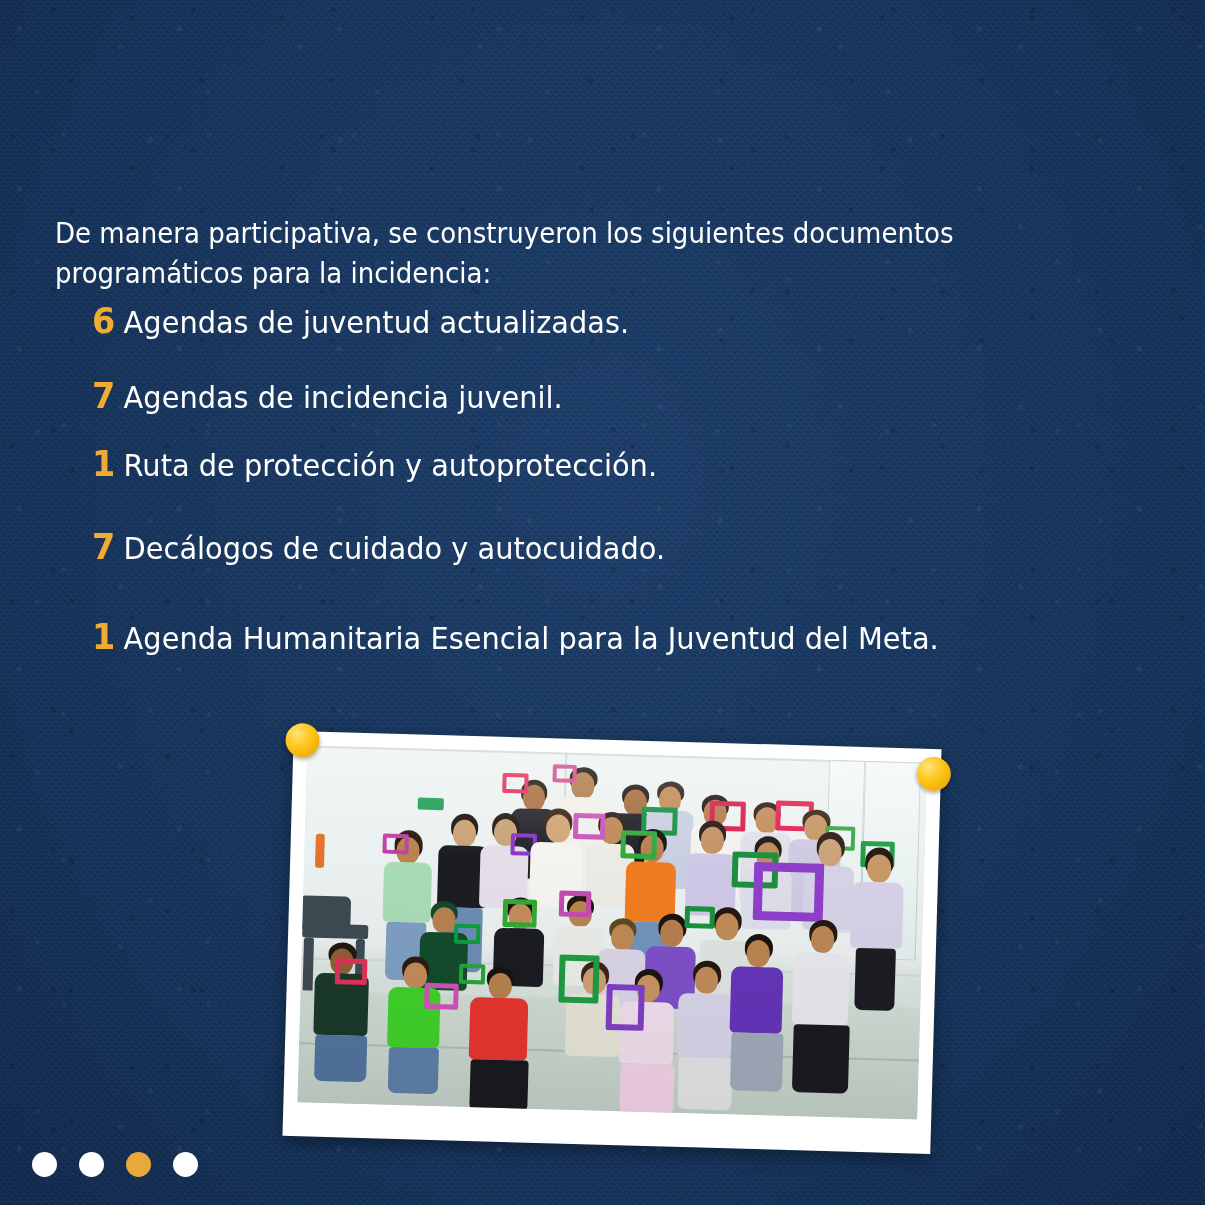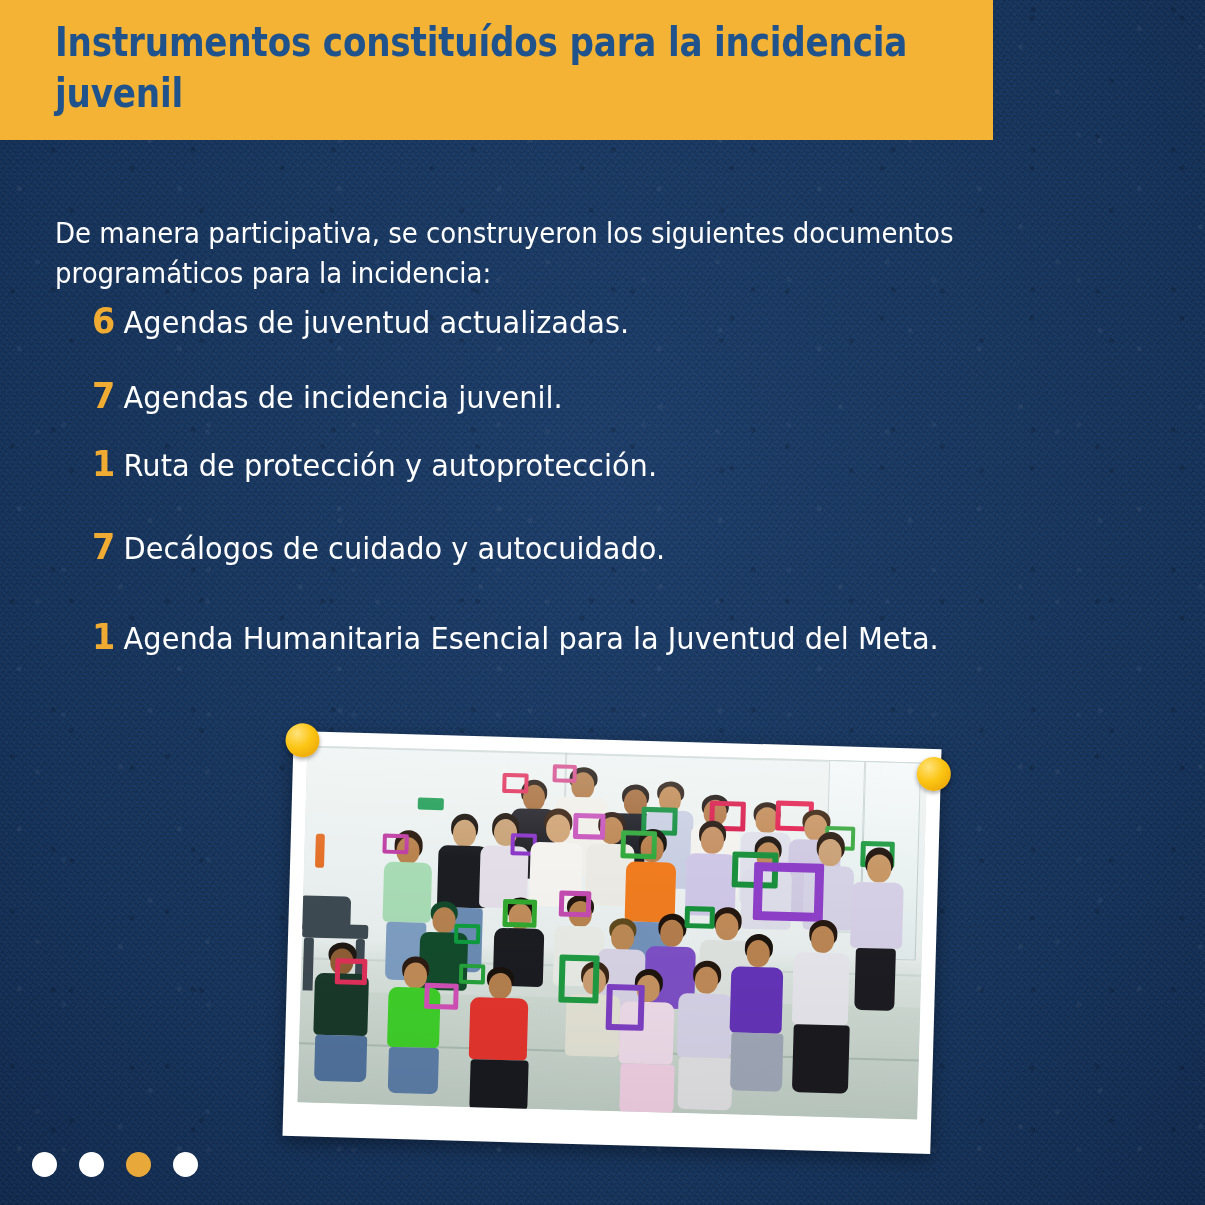--- a/index.html
+++ b/index.html
@@ -131,23 +131,20 @@
   .dot{width:25px;height:25px;border-radius:50%;background:#ffffff;}
   .dot.active{background:#e8a93a;}
 </style>
 </head>
 <body>
 
 <div id="slide">
 
   <div id="slide-bg"></div>
 
-  <div id="title-banner">
-    <h1 id="title-text">Instrumentos constituídos para la incidencia juvenil</h1>
-  </div>
 
   <p id="intro">De manera participativa, se construyeron los siguientes documentos programáticos para la incidencia:</p>
 
   <ul id="list">
     <li class="item" style="margin-bottom:34px;">
       <span class="item-num">6</span>
       <span class="item-text">Agendas de juventud actualizadas.</span>
     </li>
     <li class="item" style="margin-bottom:26px;">
       <span class="item-num">7</span>

